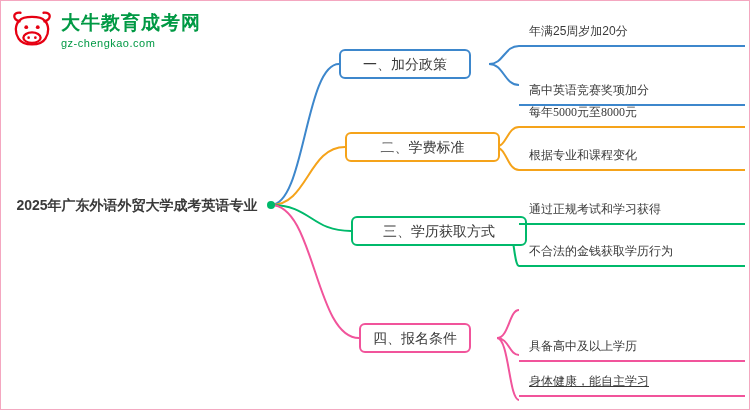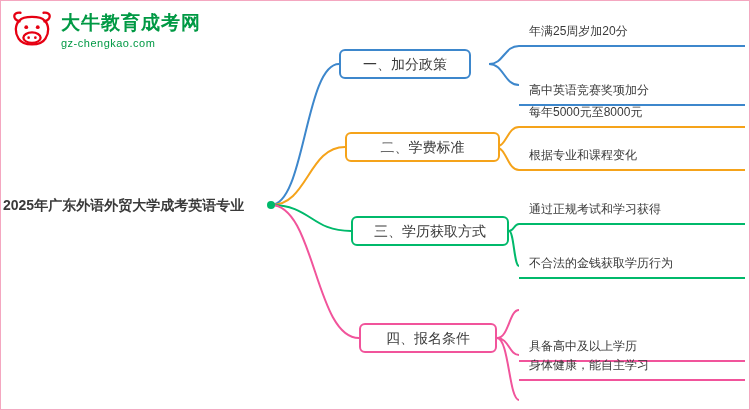--- a/index.html
+++ b/index.html
@@ -19,47 +19,47 @@
   .s3 { stroke:#00b96b; } .s4 { stroke:#f1549b; }
 
   .logo { position:absolute; left:8px; top:6px; display:flex; align-items:flex-start; }
   .logo .bull { width:46px; height:46px; }
   .logo-text { margin-left:6px; padding-top:6px; }
   .site-name { color:#009944; font-size:19px; font-weight:bold; letter-spacing:1px; line-height:20px; }
   .site-url  { color:#009944; font-size:11px; line-height:16px; margin-top:2px; letter-spacing:.5px; }
 
   .node { position:absolute; color:#3a3a3a; white-space:nowrap; }
   .root {
-    left:2px; top:193px; width:268px; text-align:left;
+    left:2px; top:193px; width:268px; text-align:center;
     font-size:14px; font-weight:600; line-height:22px;
   }
   .root-dot {
     position:absolute; left:266px; top:200px; width:8px; height:8px;
     border-radius:50%; background:#00b96b;
   }
   .branch {
     height:30px; line-height:26px; text-align:center;
     background:#fff; border:2px solid; border-radius:6px;
     font-size:14px; font-weight:500;
   }
   .b1 { left:338px; top:48px;  width:132px; border-color:#3d87cc; }
   .b2 { left:344px; top:131px; width:155px; border-color:#f5a31a; }
-  .b3 { left:350px; top:215px; width:158px; border-color:#00b96b; }
-  .b4 { left:358px; top:322px; width:138px; border-color:#f1549b; }
+  .b3 { left:350px; top:215px; width:176px; border-color:#00b96b; }
+  .b4 { left:358px; top:322px; width:112px; border-color:#f1549b; }
 
   .leaf {
     left:518px; width:226px; height:28px; line-height:25px;
     padding-left:10px; font-size:12px; border-bottom:2px solid;
   }
-  .lc1 { border-color:#3d87cc; } .lc2 { border-color:#f5a31a; }
+  .lc1 { border-color:#3d87cc; } .lc2 { border-color:#f5a31a;font-family:Liberation Serif, serif; }
   .lc3 { border-color:#00b96b; } .lc4 { border-color:#f1549b; }
   .l1a { top:18px; }  .l1b { top:57px;margin-top:20px; }
   .l2a { top:99px; }  .l2b { top:142px; }
-  .l3a { top:196px; } .l3b { top:238px;margin-top:12px; }
-  .l4a { top:282px; } .l4b { top:327px;margin-top:6px; } .l4c { top:352px; }
+  .l3a { top:196px; } .l3b { top:238px; }
+  .l4a { top:282px; } .l4b { top:327px;margin-top:6px; } .l4c { top:368px;text-decoration:underline; }
 </style>
 </head>
 <body>
 
 <div class="frame">
 
   <svg class="connectors" width="750" height="410" aria-hidden="true">
     <path class="s1" d="M270,204 C304,204 304,63 338,63"></path>
     <path class="s1" d="M488,63 C503,63 503,45 518,45"></path>
     <path class="s1" d="M488,63 C503,63 503,84 518,84"></path>

